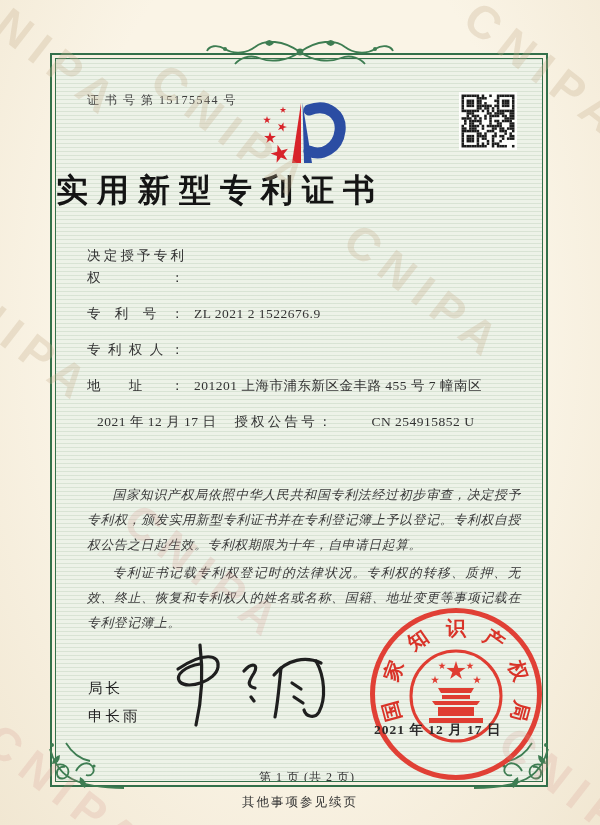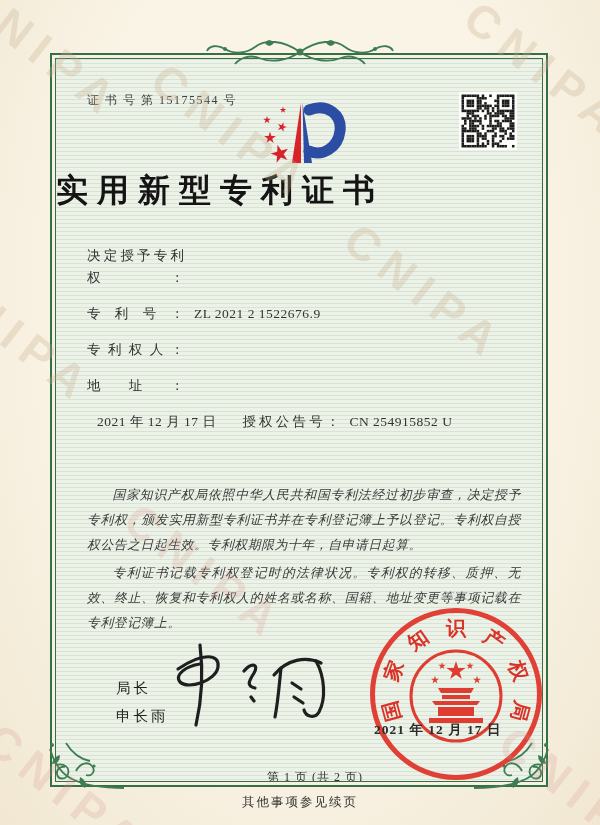--- a/index.html
+++ b/index.html
@@ -28,38 +28,38 @@
   .cert-no{position:absolute;left:31px;top:33px;font-size:12px;letter-spacing:1.5px;color:#3f3f3f;}
   .logo{position:absolute;left:198px;top:42px;}
   .qr{position:absolute;left:403px;top:33px;width:58px;height:58px;background:#fdfdfb;}
   .title{position:absolute;left:0;top:110px;width:100%;text-align:left;
          font-size:32px;font-weight:bold;letter-spacing:9px;color:#141414;}
   
   .fields{position:absolute;left:31px;top:186px;right:22px;font-size:13.5px;color:#333;}
   .frow{display:flex;margin-bottom:14px;line-height:22px;}
   .flabel{display:inline-block;width:97px;text-align:justify;text-align-last:justify;flex:none;}
   .fvalue{margin-left:10px;letter-spacing:0.5px;}
-  .pair2{margin-left:26px;display:flex;}
+  .pair2{margin-left:18px;display:flex;gap:30px;}
   
   .paras{position:absolute;left:31px;top:424px;width:434px;
          font-size:12.8px;line-height:25px;color:#3a3a3a;font-style:italic;
          text-align:justify;letter-spacing:0.6px;}
   .paras p{margin:0 0 3px 0;text-indent:2em;}
   
-  .signer{position:absolute;left:32px;top:615px;font-size:14.5px;line-height:28px;letter-spacing:3px;color:#222;margin-left:28px;}
+  .signer{position:absolute;left:32px;top:615px;font-size:14.5px;line-height:28px;letter-spacing:3px;color:#222;}
   .sig-svg{position:absolute;left:92px;top:578px;}
   
   .seal{position:absolute;left:314px;top:549px;width:172px;height:172px;z-index:3;}
   .seal-ring{position:absolute;inset:0;border:5px solid rgba(223,49,38,0.92);border-radius:50%;}
   .seal-chars span{position:absolute;font-weight:bold;font-size:20px;color:rgba(216,40,30,0.95);}
   .seal-emblem{position:absolute;left:34px;top:36px;}
   .seal-date{position:absolute;left:318px;top:662px;width:176px;z-index:4;
              font-size:13.5px;font-weight:600;color:#2b2b2b;letter-spacing:1px;}
   
-  .page-info{position:absolute;left:16px;top:710px;width:100%;text-align:center;font-size:12px;color:#333;letter-spacing:1px;}
+  .page-info{position:absolute;left:8px;top:710px;width:100%;text-align:center;font-size:12px;color:#333;letter-spacing:1px;}
   .cont-note{position:absolute;left:0;top:794px;width:100%;text-align:center;z-index:2;
              font-size:12.5px;color:#333;letter-spacing:2px;}
   
   .orn-top{position:absolute;left:205px;top:36px;z-index:2;}
   .orn-corner{position:absolute;z-index:2;}
   .orn-bl{left:44px;bottom:32px;}
 </style>
 </head>
 <body>
 
@@ -367,20 +367,21 @@
         </div>
         <div class="frow">
           <span class="flabel">专利号：</span>
           <span class="fvalue">ZL 2021 2 1522676.9</span>
         </div>
         <div class="frow">
           <span class="flabel">专利权人：</span>
         </div>
         <div class="frow">
           <span class="flabel">地址：</span>
+          <span class="fvalue">201201 上海市浦东新区金丰路 455 号 7 幢南区</span>
         </div>
         <div class="frow">
           <span class="fvalue">2021 年 12 月 17 日</span>
           <span class="pair2">
             <span class="flabel">授权公告号：</span>
             <span class="fvalue">CN 254915852 U</span>
           </span>
         </div>
       </div>
 

